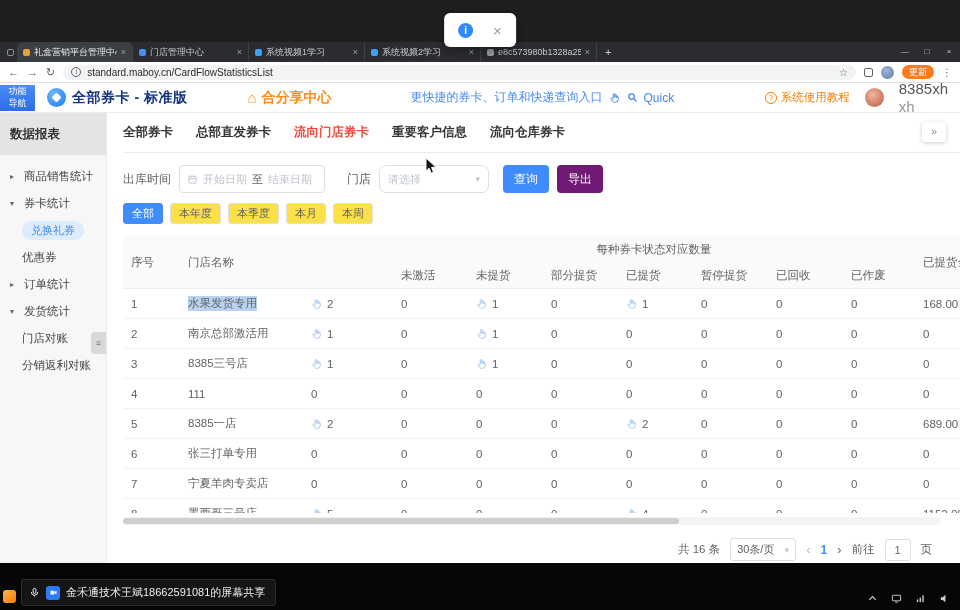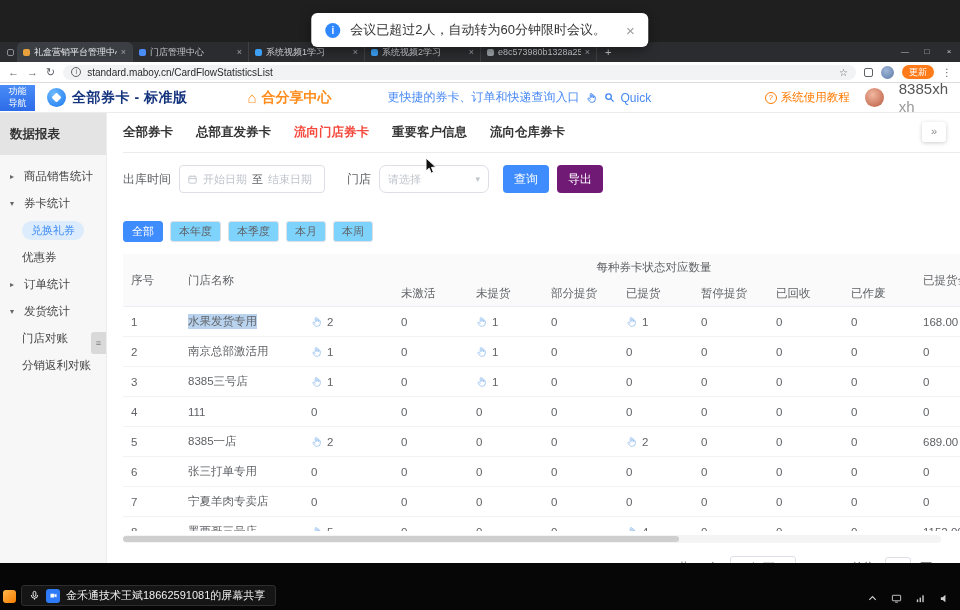--- a/index.html
+++ b/index.html
@@ -51,21 +51,21 @@
                border-bottom:1px solid #ececec; display:flex; align-items:center; }
   .navbox { width:35px; height:26px; background:linear-gradient(180deg,#4a8cf7,#2d6ce8); color:#fff;
             font-size:9px; line-height:1.25; display:flex; flex-direction:column; align-items:center;
             justify-content:center; flex:none; }
   .logo { display:flex; align-items:center; gap:6px; margin-left:12px; }
   .logo-circle { width:19px; height:19px; border-radius:50%; background:radial-gradient(circle at 35% 30%,#6db9ff,#1a78ef); position:relative; }
   .logo-circle::after { content:""; position:absolute; inset:6px; background:#fff; transform:rotate(45deg); border-radius:1px; }
   .brand { font-size:14px; font-weight:bold; color:#14337d; letter-spacing:.5px; }
   .share-center { display:flex; align-items:center; gap:5px; margin-left:60px; color:#ff8c1a; font-weight:bold; font-size:14px; }
   .house { font-size:15px; line-height:1; }
-  .promo-wrap { margin-left:56px; display:flex; align-items:center; gap:6px; color:#4788f3; font-size:12px; }
+  .promo-wrap { margin-left:79px; display:flex; align-items:center; gap:6px; color:#4788f3; font-size:12px; }
   .right-group { margin-left:auto; display:flex; align-items:center; gap:15px; padding-right:12px; }
   .tutorial { color:#ff7a00; font-size:11.5px; display:flex; align-items:center; gap:4px; }
   .q-icon { width:12px; height:12px; border:1px solid #ff7a00; border-radius:50%; font-size:8px;
             line-height:10px; text-align:center; color:#ff7a00; }
   .avatar { width:19px; height:19px; border-radius:50%; background:radial-gradient(circle at 40% 35%,#f2b8a0,#b8573e); }
   .user-col { font-size:15px; color:#555; line-height:1.2; }
   .user-sub { color:#999; }
 
   
   .workspace { position:absolute; top:113px; bottom:47px; left:0; right:0; background:#fff; display:flex; }
@@ -97,23 +97,23 @@
   .range-sep { color:#606266; font-size:11px; }
   .store-label { margin-left:14px; }
   .store-select { width:110px; height:28px; border:1px solid #dcdfe6; border-radius:7px; background:#fff;
                   display:flex; align-items:center; padding:0 8px; }
   .chev { margin-left:auto; color:#c0c4cc; font-size:9px; }
   .btn-primary { width:46px; height:28px; background:#3f8cff; color:#fff; border-radius:4px; font-size:12px;
                  display:flex; align-items:center; justify-content:center; margin-left:6px; }
   .btn-export { width:46px; height:28px; background:#701a75; color:#fff; border-radius:4px; font-size:12px;
                 display:flex; align-items:center; justify-content:center; }
 
-  .quick-row { margin-top:28px; display:flex; gap:7px; }
+  .quick-row { margin-top:10px; display:flex; gap:7px; }
   .chip { height:21px; padding:0 8px; border-radius:3px; font-size:11px; display:flex; align-items:center;
-          border:1px solid #dcdfe6; color:#606266; background:#7dd3fc; }
+          border:1px solid #dcdfe6; color:#606266; background:#fde047; }
   .chip.active { background:#3f8cff; border-color:#3f8cff; color:#fff; }
 
   
   .table-zone { margin-top:12px; width:100%; overflow:hidden; position:relative; }
   .thead { display:grid; grid-template-columns:57px 123px 90px 75px 75px 75px 75px 75px 75px 72px 90px;
            grid-template-rows:26px 26px; width:882px; background:#fafafa; font-size:11.5px; color:#606266;
            border-bottom:1px solid #ebeef5; }
   .th { display:flex; align-items:center; padding-left:8px; }
   .th-no { grid-column:1; grid-row:1/3; }
   .th-store { grid-column:2; grid-row:1/3; }
@@ -139,40 +139,39 @@
   .pg-prev { color:#b4b9c0; font-size:13px; }
   .pg-cur { color:#3f8cff; font-weight:bold; font-size:12px; }
   .pg-next { color:#606266; font-size:13px; }
   .goto-input { width:26px; height:22px; border:1px solid #dcdfe6; border-radius:3px; text-align:center;
                 line-height:20px; font-size:11px; color:#606266; background:#fff; }
 
   
   .bottom-area { position:absolute; left:0; right:0; bottom:0; height:47px; background:#060606; }
   .corner-icon { position:absolute; left:3px; bottom:7px; width:13px; height:13px; border-radius:3px;
                  background:linear-gradient(135deg,#ffb74d,#f57c00); }
-  .share-pill { position:absolute; left:21px; bottom:4px; height:21px; background:#151515;
+  .share-pill { position:absolute; left:21px; bottom:4px; height:27px; background:#151515;
                 border:1px solid #2e2e2e; border-radius:3px; display:flex; align-items:center;
                 gap:6px; padding:0 10px 0 7px; }
   .mic-ic { width:11px; height:11px; }
   .cam-chip { width:14px; height:14px; border-radius:3px; background:#2f7bf7; display:flex;
               align-items:center; justify-content:center; }
   .cam-chip svg { width:9px; height:9px; }
   .share-text { color:#eee; font-size:11px; white-space:nowrap; }
   .tray { position:absolute; right:10px; bottom:6px; display:flex; align-items:center; gap:13px; }
   .tray svg { width:11px; height:11px; }
 </style>
 </head>
 <body>
 
 <div class="screen">
 
   <div class="top-band"></div>
   <div class="toast">
     <span class="toast-icon">i</span>
-    <span class="toast-text">会议已超过2人，自动转为60分钟限时会议。</span>
     <span class="toast-close">×</span>
   </div>
 
   <div class="tabstrip">
     <span class="tabsearch">
         <i></i>
       </span>
     <div style="display:flex">
         <div class="btab active">
           <span class="favicon" style="background: rgb(233, 162, 59);"></span>

